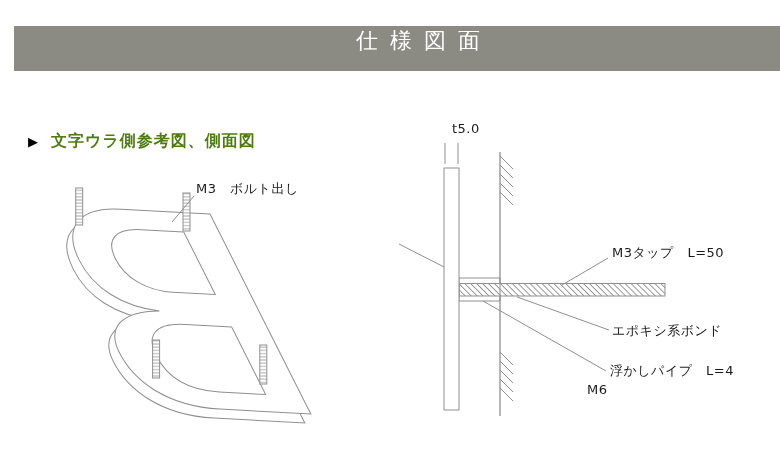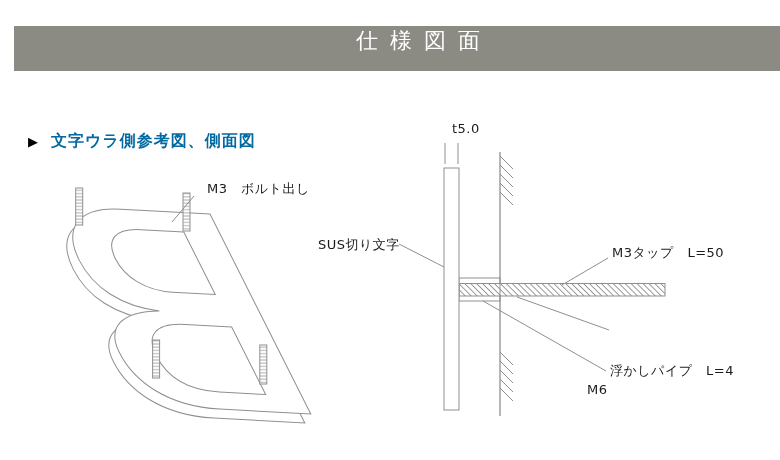--- a/index.html
+++ b/index.html
@@ -2,21 +2,21 @@
 <html><head>
 <meta charset="utf-8">
 <style>
   html,body{margin:0;padding:0;background:#ffffff;}
   body{font-family:"DejaVu Sans","Liberation Sans",sans-serif;}
   .canvas{position:relative;width:780px;height:460px;background:#ffffff;overflow:hidden;}
   .header-bar{position:absolute;left:14px;top:26px;width:752px;height:45px;background:#8b8b84;display:flex;align-items:flex-start;justify-content:center;padding-left:28px;}
   .header-title{color:#ffffff;font-size:22px;font-weight:400;letter-spacing:12px;text-indent:12px;}
   .section-heading{position:absolute;left:28px;top:131px;display:flex;align-items:center;gap:13px;color:#000000;}
   .section-marker{font-size:13px;line-height:1;color:#000000;}
-  .section-title{font-size:16px;font-weight:bold;letter-spacing:1px;color:#0369a1;}
+  .section-title{font-size:16px;font-weight:bold;letter-spacing:1px;color:#4d7c0f;}
   svg.drawing{position:absolute;left:0;top:0;}
   .lbl{position:absolute;font-size:13px;color:#1a1a1a;white-space:nowrap;letter-spacing:0.5px;}
 </style>
 </head>
 <body>
 
 <div class="canvas">
 
   <div class="header-bar">
     <span class="header-title">仕様図面</span>
@@ -77,20 +77,20 @@
 
       <rect x="444" y="168" width="15" height="242" fill="#ffffff"></rect>
 
       <path d="M399,244 L444,267"></path>
       <path d="M608,258 L562,285"></path>
       <path d="M609,330 L517,297"></path>
       <path d="M606,371 L483,301"></path>
     </g>
   </svg>
 
-  <div class="lbl" style="left:207px;top:180px">M3　ボルト出し</div>
+  <div class="lbl" style="left:196px;top:180px">M3　ボルト出し</div>
   <div class="lbl" style="left:452px;top:121px">t5.0</div>
-  <div class="lbl" style="left:318px;top:236px">SUS切り文字</div>
   <div class="lbl" style="left:612px;top:244px">M3タップ　L=50</div>
+  <div class="lbl" style="left:612px;top:322px">エポキシ系ボンド</div>
   <div class="lbl" style="left:610px;top:362px">浮かしパイプ　L=4</div>
   <div class="lbl" style="left:587px;top:382px">M6</div>
 
 </div>
 
 </body></html>

